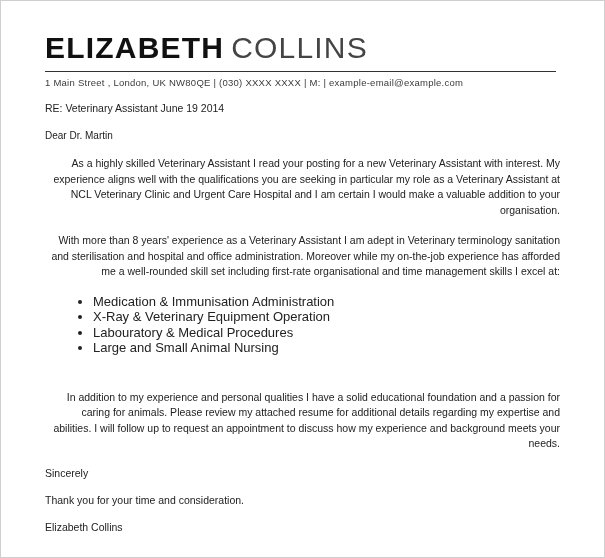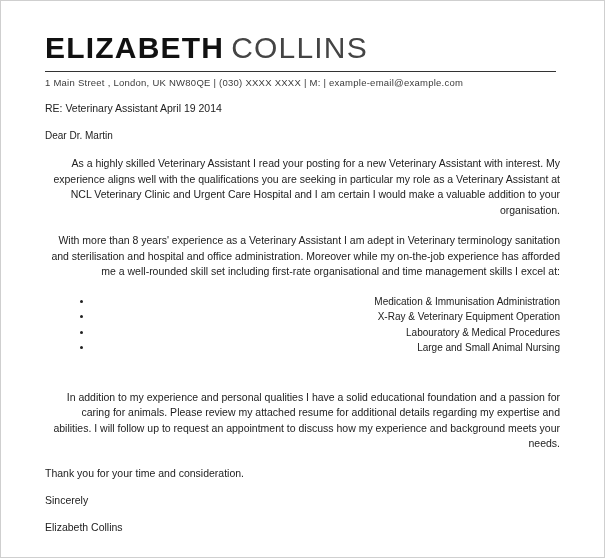--- a/index.html
+++ b/index.html
@@ -82,25 +82,24 @@
     color: #222222;
     margin: 0 0 15px 0;
     text-align: right;
   }
   ul.bullets {
     margin: 14px 0 14px 0;
     padding-left: 48px;
     list-style: disc;
   }
   ul.bullets li {
-    font-size: 10px;
+    font-size: 13px;
     line-height: 14.5px;
     color: #222222;
     margin: 0 0 1px 0;
-    text-align: right;
   }
   .spacer {
     height: 20px;
   }
   .closing {
     font-size: 10.5px;
     color: #222222;
     margin: 0 0 15px 0;
   }
   .signature {
@@ -117,40 +116,40 @@
     <div class="content">
 
       <div class="name-block">
         <span class="name-first">ELIZABETH</span><span class="name-last">COLLINS</span>
       </div>
 
       <div class="rule"></div>
 
       <div class="contact">1 Main Street , London, UK NW80QE  |  (030) XXXX XXXX  |  M:  |  example-email@example.com</div>
 
-      <div class="subject">RE: Veterinary Assistant April 19 2014</div>
+      <div class="subject">RE: Veterinary Assistant June 19 2014</div>
 
       <div class="salutation">Dear Dr. Martin</div>
 
       <p class="para">As a highly skilled Veterinary Assistant I read your posting for a new Veterinary Assistant with interest. My experience aligns well with the qualifications you are seeking in particular my role as a Veterinary Assistant at NCL Veterinary Clinic and Urgent Care Hospital and I am certain I would make a valuable addition to your organisation.</p>
 
       <p class="para">With more than 8 years' experience as a Veterinary Assistant I am adept in Veterinary terminology sanitation and sterilisation and hospital and office administration. Moreover while my on-the-job experience has afforded me a well-rounded skill set including first-rate organisational and time management skills I excel at:</p>
 
       <ul class="bullets">
         <li>Medication &amp; Immunisation Administration</li>
         <li>X-Ray &amp; Veterinary Equipment Operation</li>
         <li>Labouratory &amp; Medical Procedures</li>
         <li>Large and Small Animal Nursing</li>
       </ul>
 
       <div class="spacer"></div>
 
       <p class="para">In addition to my experience and personal qualities I have a solid educational foundation and a passion for caring for animals. Please review my attached resume for additional details regarding my expertise and abilities. I will follow up to request an appointment to discuss how my experience and background meets your needs.</p>
 
+      <p class="closing">Sincerely</p>
+
       <p class="closing">Thank you for your time and consideration.</p>
-
-      <p class="closing">Sincerely</p>
 
       <p class="signature">Elizabeth Collins</p>
 
     </div>
   </div>
 </div>
 
 </body></html>

